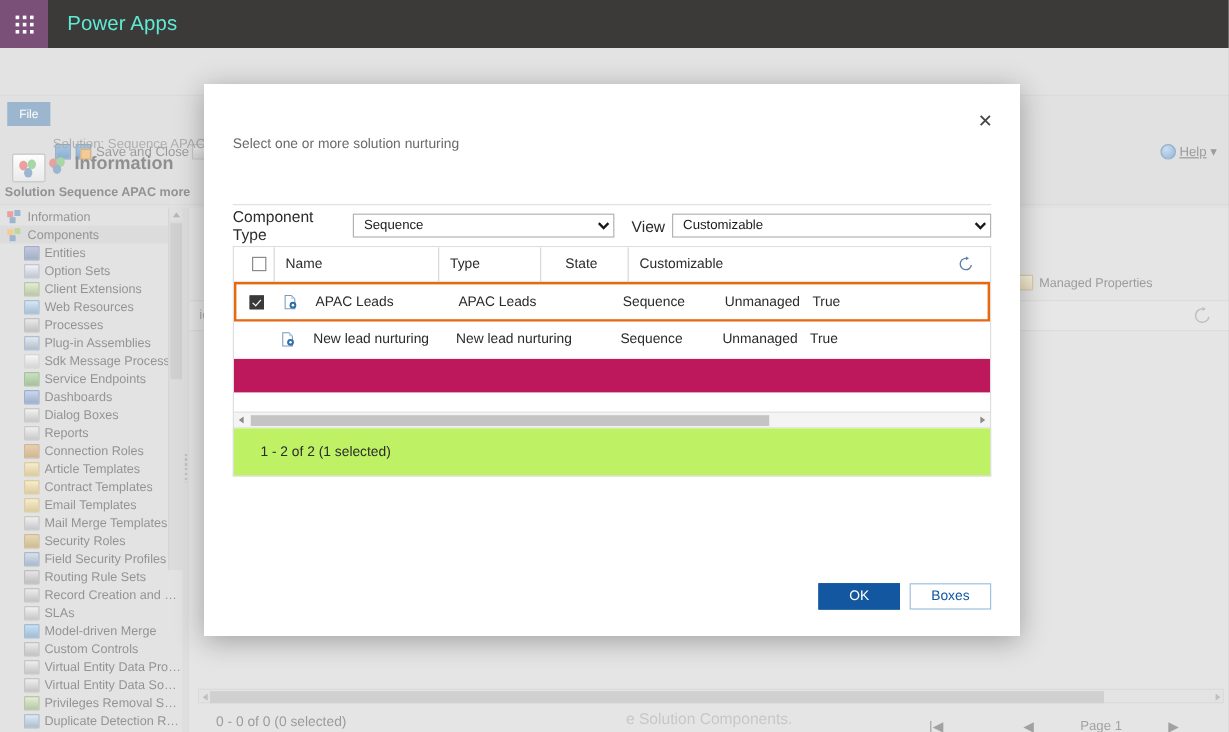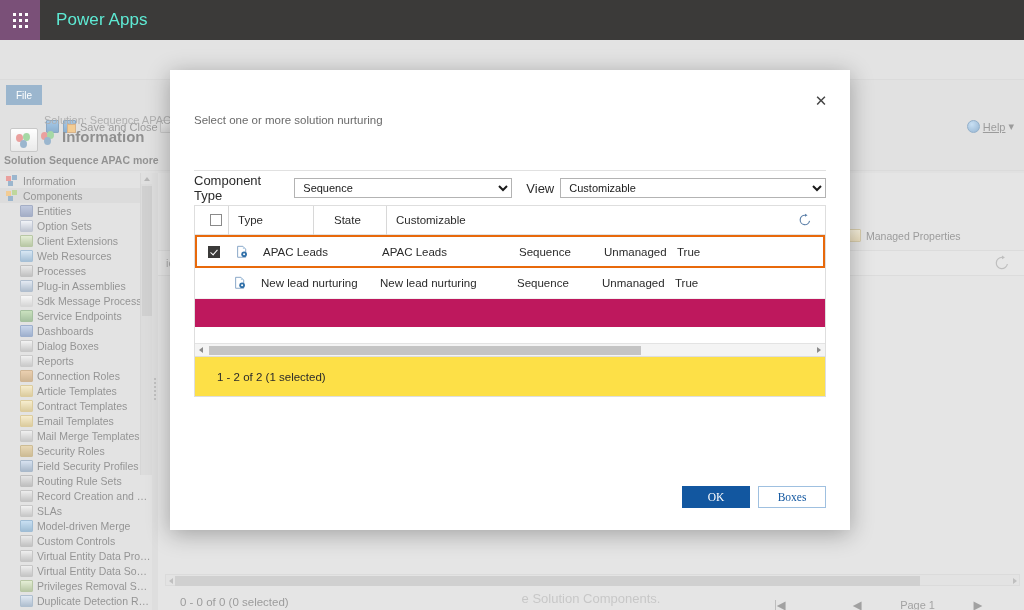--- a/index.html
+++ b/index.html
@@ -309,31 +309,31 @@
   .grid-hscroll {
     position: absolute; left: 0; bottom: 0; width: 630px; height: 13px;
     background: #f4f4f4; border-top: 1px solid #e3e3e3;
     display: flex; align-items: center;
   }
   .ghs-thumb { height: 9px; background: #c4c4c4; margin-left: 2px; width: 432px; }
   .ghs-arr { width: 12px; display: flex; align-items: center; justify-content: center; cursor: pointer; }
 
   .grid-footer {
     position: absolute; left: 24px; top: 287px; width: 632px; height: 40px;
-    border: 1px solid #dedede; border-top: none; background: #fde047;
+    border: 1px solid #dedede; border-top: none; background: #bef264;
     display: flex; align-items: center;
   }
   .gf-text { font-size: 11.5px; color: #2b2b2b; padding-left: 22px; }
 
   .dlg-actions {
     position: absolute; right: 24px; bottom: 22px; display: flex; gap: 8px;
   }
   .btn {
     width: 68px; height: 22px; font-size: 11.5px;
-    font-family: Liberation Serif, serif; cursor: pointer;
+    font-family: Liberation Sans, sans-serif; cursor: pointer;
     display: flex; align-items: center; justify-content: center;
     border-radius: 0;
   }
   .btn.primary { background: #1257a0; color: #fff; border: 1px solid #1257a0; }
   .btn.secondary { background: #fff; color: #1257a0; border: 1px solid #9fc0e0; }
 </style>
 </head>
 <body>
 
 <div id="root">
@@ -581,20 +581,21 @@
       <select class="fselect ctype" id="ctype-select"><option value="Sequence">Sequence</option></select>
       <span class="flabel view-lbl">View</span>
       <select class="fselect view" id="view-select"><option value="Customizable">Customizable</option></select>
     </div>
 
     <div class="grid-wrap">
       <div class="grid-head" id="grid-head">
           <div class="gh-cell gh-check first">
             <span class="chk"></span>
           </div>
+          <div class="gh-cell" style="width: 137px;">Name</div>
           <div class="gh-cell" style="width: 85px;">Type</div>
           <div class="gh-cell" style="width: 73px; padding-left: 20px;">State</div>
           <div class="gh-cell" style="width: 80px;">Customizable..</div>
           <div class="refresh-cell">
             <svg class="spinner-ico" viewBox="0 0 16 16">
               <path d="M8 2.6A5.4 5.4 0 1 0 13.2 9" fill="none" stroke="#5b7fa8" stroke-width="1.3"></path>
               <path d="M8 0.8 L8 4.4 L10.9 2.6 Z" fill="#5b7fa8"></path>
             </svg>
           </div>
         </div>

